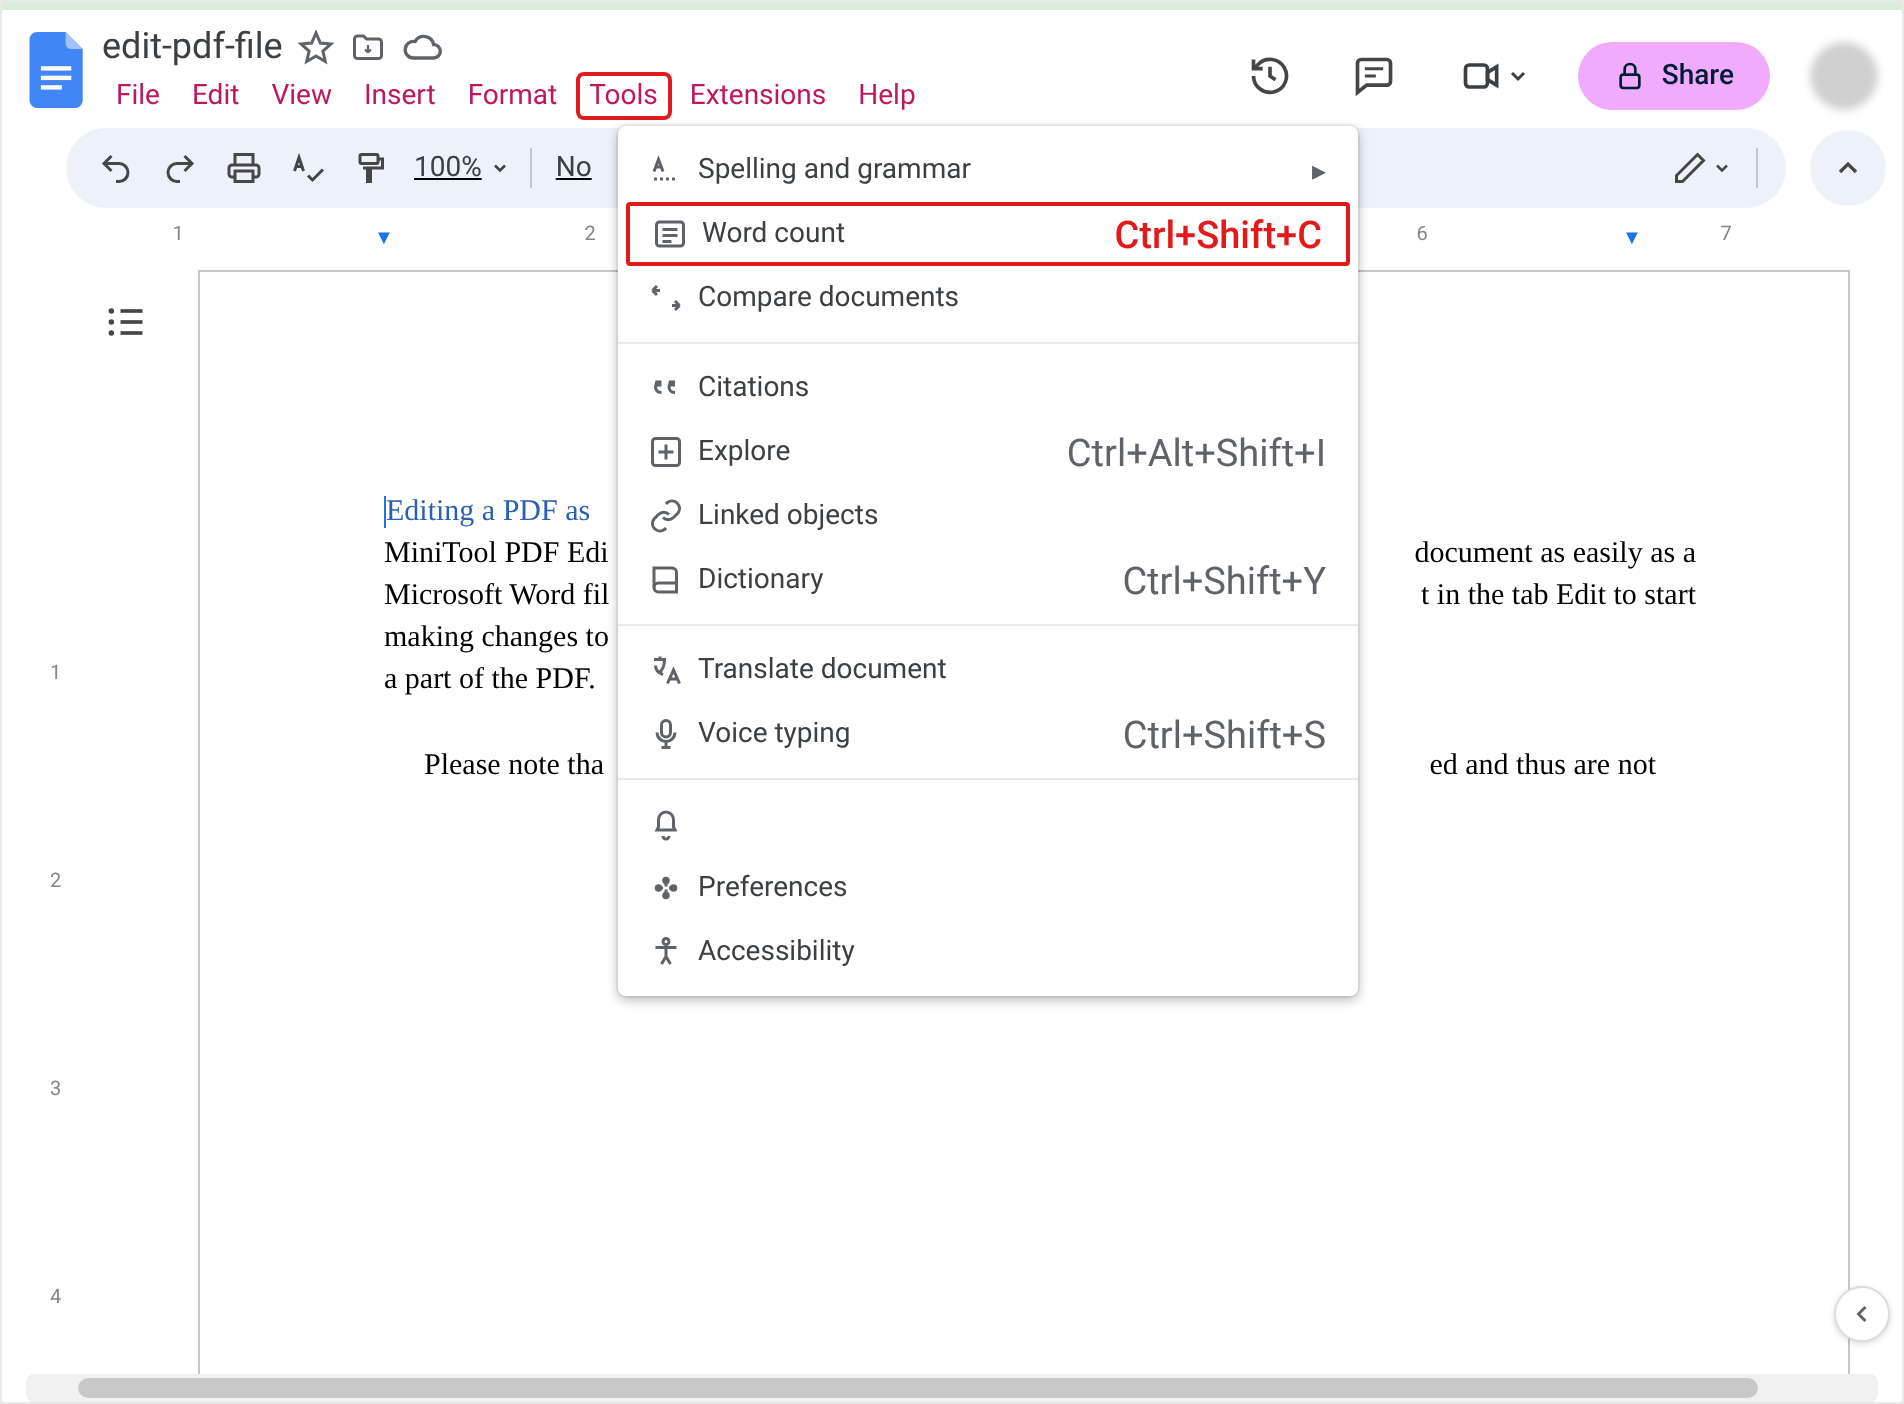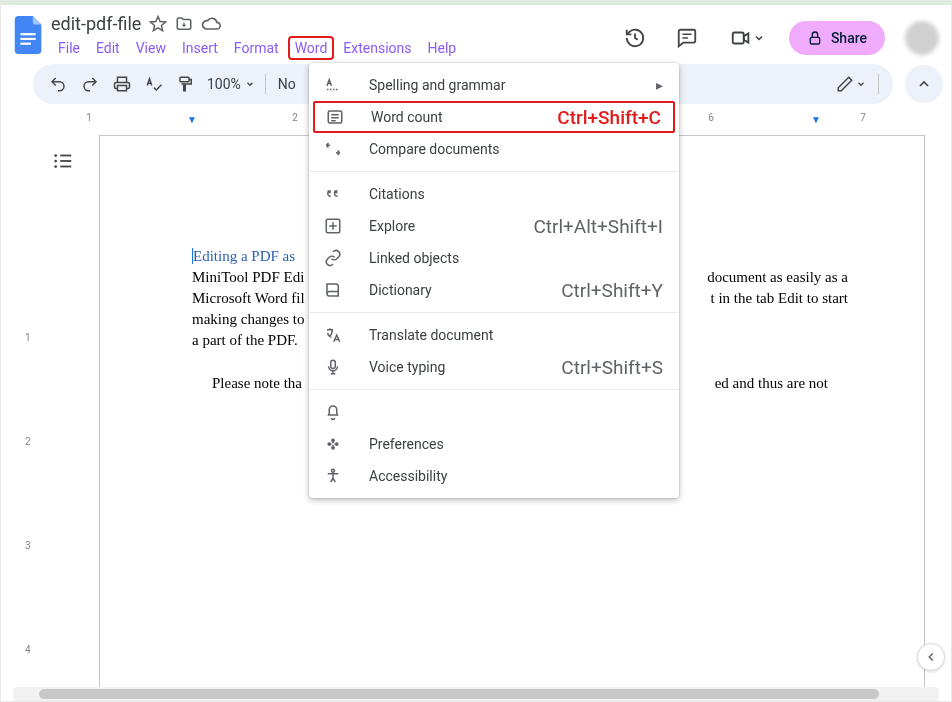--- a/index.html
+++ b/index.html
@@ -7,47 +7,47 @@
   body { width:952px; height:702px; overflow:hidden; position:relative; border:1px solid #e8e8e8; }
   .green-bar { height:4px; background:#dcecdc; }
   .header { display:flex; align-items:flex-start; padding:6px 12px 0 8px; }
   .doc-logo { width:40px; height:40px; display:flex; align-items:center; justify-content:center; margin-top:4px; }
   .doc-logo svg { width:30px; height:38px; }
   .title-area { flex:1; padding-left:2px; }
   .title-row { display:flex; align-items:center; gap:8px; padding-top:2px; }
   .doc-title { font-size:18px; color:#3c4043; }
   .title-icon { color:#5f6368; display:flex; align-items:center; }
   .menu-row { display:flex; align-items:center; gap:2px; margin-top:2px; }
-  .menu-item { font-size:14px; color:#8b5cf6; padding:4px 7px; border-radius:4px; cursor:pointer; }
+  .menu-item { font-size:14px; color:#be185d; padding:4px 7px; border-radius:4px; cursor:pointer; }
   .menu-item.highlighted { border:2px solid #e11b1b; padding:2px 5px; }
   .header-right { display:flex; align-items:center; gap:14px; padding-top:8px; }
   .hdr-btn { width:38px; height:38px; display:flex; align-items:center; justify-content:center; color:#444746; border-radius:50%; }
   .meet-btn { display:flex; align-items:center; padding:6px 10px; border-radius:20px; color:#3c4043; gap:1px;}
   .share-btn { display:flex; align-items:center; gap:8px; background:#f0abfc; color:#001d35; font-size:14px; font-weight:500; padding:9px 18px; border-radius:40px; }
   .avatar { width:34px; height:34px; border-radius:50%; background:#d0d0d0; margin-left:6px; filter:blur(2px);}
-  .toolbar-wrap { padding:4px 8px 0 32px; display:flex; align-items:center; }
+  .toolbar-wrap { padding:4px 8px 0 32px; display:flex; align-items:center;text-decoration:underline; }
   .toolbar { flex:1; height:40px; background:#edf2fa; border-radius:24px; display:flex; align-items:center; padding:0 10px; gap:2px; color:#444746;}
   .tb-btn { width:30px; height:30px; display:flex; align-items:center; justify-content:center; border-radius:4px;}
   .tb-sep { width:1px; height:20px; background:#c7c7c7; margin:0 4px;}
   .zoom { font-size:14px; color:#3c4043; display:flex; align-items:center; gap:4px; padding:0 4px;}
   .edit-pill { width:42px; height:30px; background:transparent; display:flex; align-items:center; justify-content:center; gap:2px; color:#444746;}
   .caret-up-wrap { width:38px; height:38px; margin-left:12px; border-radius:50%; display:flex; align-items:center; justify-content:center; background:#edf2fa; color:#444746;}
   .ruler-h { position:relative; height:16px; margin:6px 0 0 74px; width:860px; font-size:10px; color:#80868b; overflow:hidden;}
   .ruler-h .num { position:absolute; top:2px; transform:translateX(-50%); }
   .indent-marker { position:absolute; top:4px; color:#1a73e8;}
   .canvas { position:absolute; left:74px; top:134px; right:24px; bottom:8px; overflow:hidden;}
   .page { position:absolute; left:24px; top:0; width:826px; min-height:1000px; background:#fff; border:1px solid #c7c7c7; padding:110px 76px 40px 92px; font-family:"Times New Roman",serif; font-size:15px; color:#000; line-height:1.4;}
   .page .heading { color:#2b5fb0; font-size:15px; }
   .page .body-text { text-align:justify; }
   .page .note { text-align:center; margin-top:22px; padding:0 20px;}
   .vr { position:absolute; left:18px; top:148px; bottom:10px; width:16px; font-size:10px; color:#80868b;}
   .vr .num { position:absolute; left:6px; transform:translateY(-50%);}
   .outline-btn { position:absolute; left:46px; top:144px; width:32px; height:32px; display:flex; align-items:center; justify-content:center; color:#444746; }
   .dropdown { position:absolute; left:308px; top:62px; width:370px; background:#fff; border-radius:4px; box-shadow:0 2px 6px rgba(0,0,0,0.28),0 0 0 1px rgba(0,0,0,0.05); padding:6px 0; z-index:50; font-family:"Google Sans","Roboto",Arial,sans-serif;}
-  .dd-item { display:flex; align-items:center; height:32px; padding:0 16px 0 14px; font-size:14px; color:#3c4043; gap:26px;}
+  .dd-item { display:flex; align-items:center; height:32px; padding:0 16px 0 14px; font-size:14px; color:#3c4043; gap:6px;}
   .dd-item .dd-icon { width:20px; display:flex; align-items:center; justify-content:center; color:#5f6368;}
   .dd-item .dd-label { flex:1; }
   .dd-item .dd-sc { font-size:19px; color:#5f6368; }
   .dd-item .dd-arrow { color:#5f6368; }
   .dd-item.boxed { border:2px solid #e11b1b; border-radius:2px; margin:0 4px; padding:0 12px 0 10px; height:32px;}
   .dd-item.boxed .dd-sc { color:#e11b1b; font-weight:500;}
   .dd-sep { height:1px; background:#e8eaed; margin:6px 0; }
   .scroll-pill { position:absolute; right:6px; bottom:30px; width:28px; height:28px; border-radius:50%; background:#fff; border:1px solid #dadce0; display:flex; align-items:center; justify-content:center; color:#5f6368; box-shadow:0 1px 3px rgba(0,0,0,.15);}
   .scrollbar-h { position:absolute; left:12px; right:12px; bottom:0; height:14px; background:#f1f1f1; border-radius:4px;}
   .scrollbar-h .thumb{ position:absolute; left:26px; right:60px; top:2px; height:10px; background:#c8c8c8; border-radius:5px;}
@@ -87,21 +87,21 @@
             <path d="M7 18a5 5 0 1 1 .9-9.9A6 6 0 0 1 19 10a4 4 0 0 1 0 8z"></path>
           </svg>
         </span>
     </div>
     <div class="menu-row">
       <span class="menu-item">File</span>
       <span class="menu-item">Edit</span>
       <span class="menu-item">View</span>
       <span class="menu-item">Insert</span>
       <span class="menu-item">Format</span>
-      <span class="menu-item highlighted">Word</span>
+      <span class="menu-item highlighted">Tools</span>
       <span class="menu-item">Extensions</span>
       <span class="menu-item">Help</span>
     </div>
   </div>
   <div class="header-right">
     <div class="hdr-btn">
         <svg width="22" height="22" viewBox="0 0 24 24" fill="none" stroke="currentColor" stroke-width="2">
           <path d="M3 12a9 9 0 1 0 2.6-6.4L3 8"></path>
           <path d="M3 3v5h5"></path>
           <path d="M12 7v5l3 2"></path>

